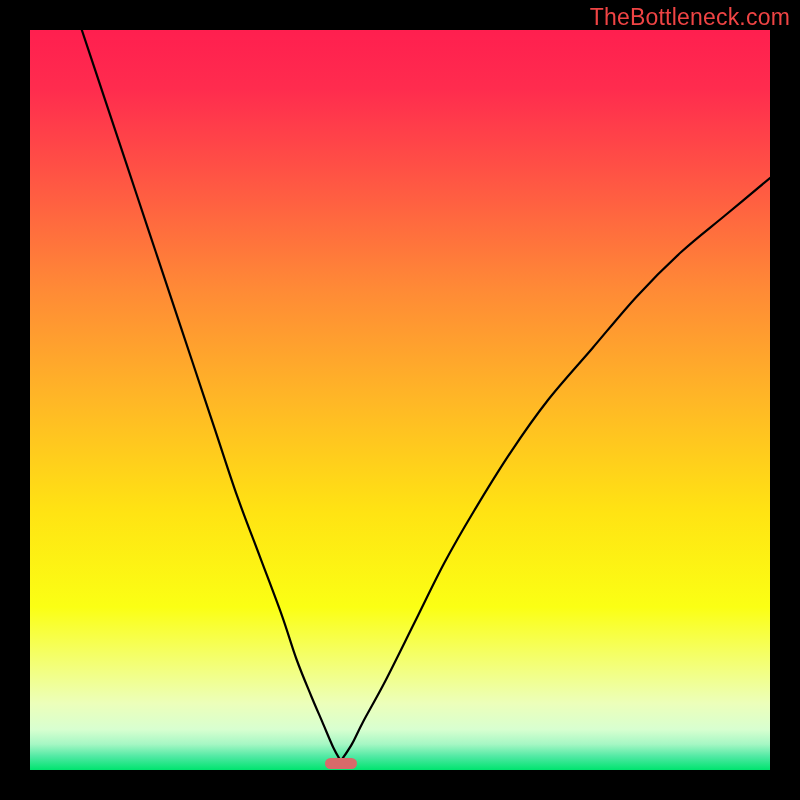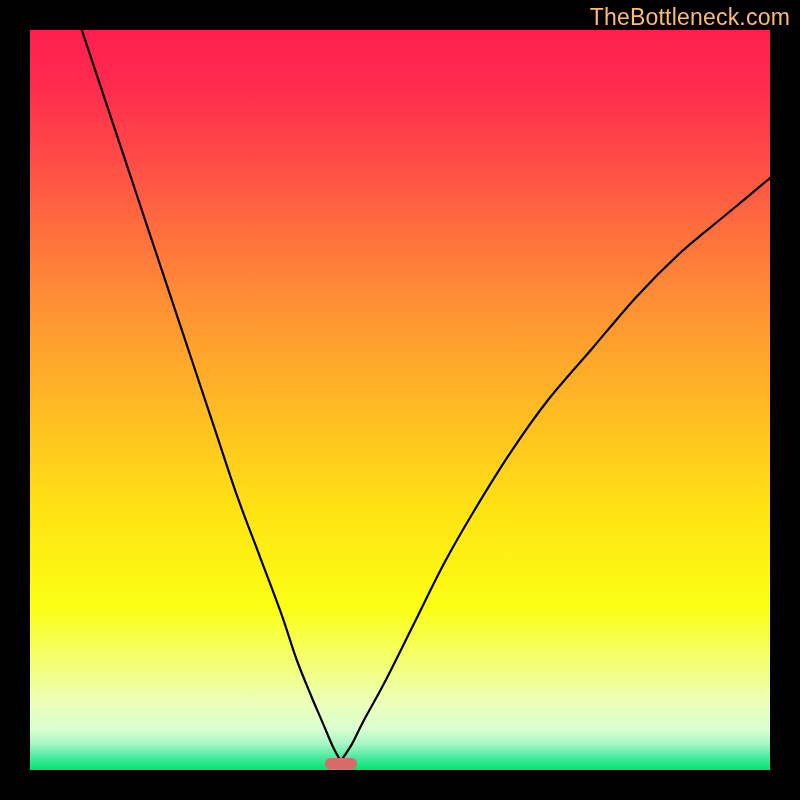--- a/index.html
+++ b/index.html
@@ -44,21 +44,21 @@
     position: absolute;
     background: #d86a6a;
     border-radius: 6px;
   }
   .watermark {
     position: absolute;
     top: 4px;
     right: 10px;
     font-family: Arial, Helvetica, sans-serif;
     font-size: 23px;
-    color: #fdba74;
+    color: #ef4444;
     letter-spacing: 0.2px;
   }
 </style>
 </head>
 <body>
 
 <div class="frame">
 
   <div class="plot">
     <svg class="gradient" viewBox="0 0 740 740" preserveAspectRatio="none">

